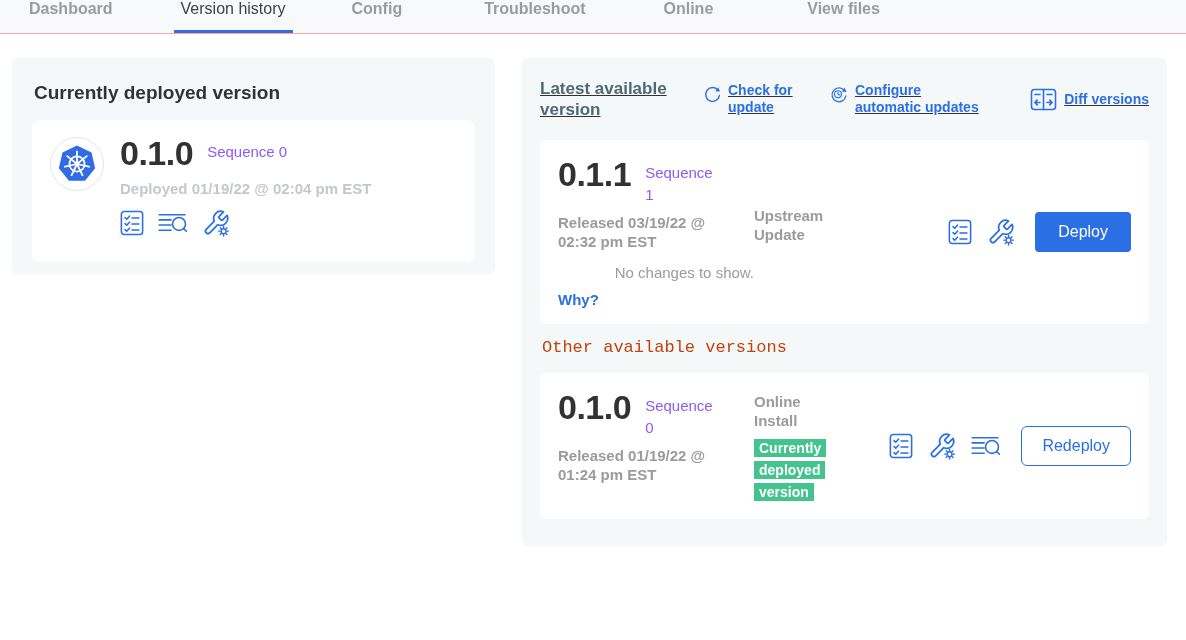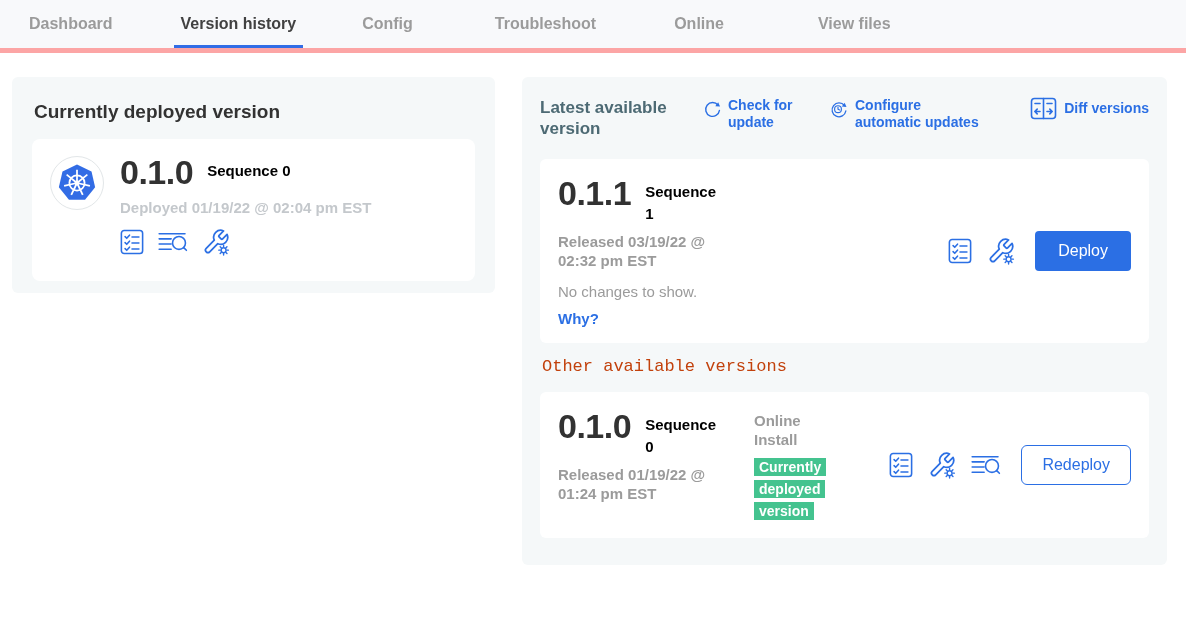--- a/index.html
+++ b/index.html
@@ -2,27 +2,27 @@
 <html><head>
 <meta charset="utf-8">
 <style>
   * { box-sizing: border-box; margin: 0; padding: 0; }
   html,body { width:1186px; height:640px; }
   body {
     font-family: "Liberation Sans", "DejaVu Sans", sans-serif;
     background:#ffffff; color:#323232; overflow:hidden;
   }
   
-  .header { background:#f8f9fb; border-bottom:5px solid #fca5a5; padding-top:15px; }
+  .header { background:#f8f9fb; border-bottom:1px solid #fca5a5; }
   .tabs-row1 { display:flex; align-items:flex-start; padding-left:22px; }
   .tab {
     font-size:16px; font-weight:600; color:#9b9b9b; padding:0 7px 12px 7px;
     border-bottom:3px solid transparent; cursor:pointer; white-space:nowrap;
   }
-  .tab.active { color:#414141; font-weight:700; border-bottom-color:#326de6; }
+  .tab.active { color:#414141; font-weight:400; border-bottom-color:#326de6; }
   .t1{margin-left:0;} .t2{margin-left:54px;} .t3{margin-left:52px;}
   .t4{margin-left:68px;} .t5{margin-left:64px;} .t6{margin-left:80px;}
   .tabs-row2 { padding:10px 0 14px 42px; }
   .tabs-row2 .tab { padding-bottom:2px; border-bottom:none; }
   
   main { position:relative; height:542px; background:#ffffff; }
   .panel { position:absolute; background:#f5f8f9; border-radius:6px; }
   .left-panel  { left:12px;  top:24px; width:483px; height:216px; }
   .right-panel { left:522px; top:24px; width:645px; height:488px; padding:20px 18px; }
   .lp-title { margin:24px 0 0 22px; font-size:19px; font-weight:700; color:#323232; }
@@ -30,43 +30,43 @@
     margin:16px 20px 0 20px; background:#fff; border-radius:8px;
     padding:15px 18px; display:flex; gap:16px; height:142px;
   }
   .logo-wrap {
     width:54px; height:54px; border-radius:50%; background:#fff;
     border:1px solid #e2e6e8; box-shadow:0 0 0 2px #fff inset;
     display:flex; align-items:center; justify-content:center; flex:none; margin-top:2px;
   }
   .ver-row { display:flex; align-items:flex-start; gap:14px; }
   .ver { font-size:34px; font-weight:700; color:#323232; line-height:36px; letter-spacing:-0.5px; }
-  .seq { font-size:15px; font-weight:700; color:#000000; margin-top:8px; }
+  .seq { font-size:15px; font-weight:400; color:#8b5cf6; margin-top:8px; }
   .seq.narrow { margin-top:6px; width:72px; line-height:22px; }
   .muted-light { font-size:15px; font-weight:600; color:#c4c8cc; margin-top:9px; }
   .icon-row { display:flex; gap:14px; margin-top:12px; align-items:center; }
   svg.icn { stroke:#2b6fe4; fill:none; stroke-width:1.7; stroke-linecap:round; stroke-linejoin:round; }
   svg.icn .fill { fill:#2b6fe4; stroke:none; }
   
-  .rp-head { display:flex; align-items:flex-start; }
+  .rp-head { display:flex; align-items:center;text-decoration:underline; }
   .rp-title { width:146px; font-size:17px; font-weight:700; color:#4d6a74; line-height:21px; flex:none; }
   .action { display:flex; gap:7px; color:#2b6fe4; font-weight:700; font-size:14px; line-height:17px; cursor:pointer; }
   .action svg { flex:none; margin-top:1px; }
   .a1 { margin-left:16px; } .a1 .lbl { width:76px; }
   .a2 { margin-left:24px; } .a2 .lbl { width:132px; }
   .a3 { margin-left:auto; align-items:center; } .a3 svg { margin-top:0; }
   
   .vcard {
     background:#fff; border-radius:6px; padding:16px 18px; display:flex;
   }
   .card-latest { margin-top:20px; min-height:176px; }
   .card-other  { margin-top:16px; min-height:138px; }
   .col1 { width:196px; flex:none; }
   .released { width:162px; font-size:15px; font-weight:600; color:#9b9b9b; line-height:19px; margin-top:7px; }
-  .changes { font-size:15px; color:#9b9b9b; margin-top:13px; }
+  .changes { font-size:15px; color:#9b9b9b; margin-top:13px;text-align:right; }
   .why { font-size:15px; font-weight:700; color:#2b6fe4; margin-top:10px; cursor:pointer; width:fit-content; }
   .col2 { width:112px; flex:none; font-size:15px; font-weight:700; color:#9b9b9b; line-height:19px; }
   .col2.low { padding-top:50px; }
   .col2 .src { display:block; width:80px; }
   .badge-wrap { width:72px; margin-top:7px; line-height:21px; }
   .badge {
     display:inline; background:#44c38f; color:#fff; font-size:14px; font-weight:700;
     padding:1px 5px; -webkit-box-decoration-break:clone; box-decoration-break:clone;
   }
   .col3 { margin-left:auto; align-self:center; display:flex; align-items:center; gap:15px; }
@@ -192,20 +192,23 @@
     <div class="vcard card-latest">
       <div class="col1">
         <div class="ver-row">
           <span class="ver">0.1.1</span>
           <span class="seq narrow">Sequence 1</span>
         </div>
         <div class="released">Released 03/19/22 @ 02:32 pm EST</div>
         <div class="changes">No changes to show.</div>
         <div class="why">Why?</div>
       </div>
+      <div class="col2 low">
+        <span class="src">Upstream Update</span>
+      </div>
       <div class="col3">
         <svg class="icn" width="24" height="26" viewBox="0 0 26 28">
           <rect x="1.5" y="1.5" width="23" height="25" rx="3"></rect>
           <path d="M5.5 8.2l1.8 1.8 3-3.4"></path>
             <line x1="13" y1="8.6" x2="20.5" y2="8.6"></line>
           <path d="M5.5 14.7l1.8 1.8 3-3.4"></path>
             <line x1="13" y1="15.1" x2="20.5" y2="15.1"></line>
           <path d="M5.5 21.2l1.8 1.8 3-3.4"></path>
             <line x1="13" y1="21.6" x2="20.5" y2="21.6"></line>
         </svg>

